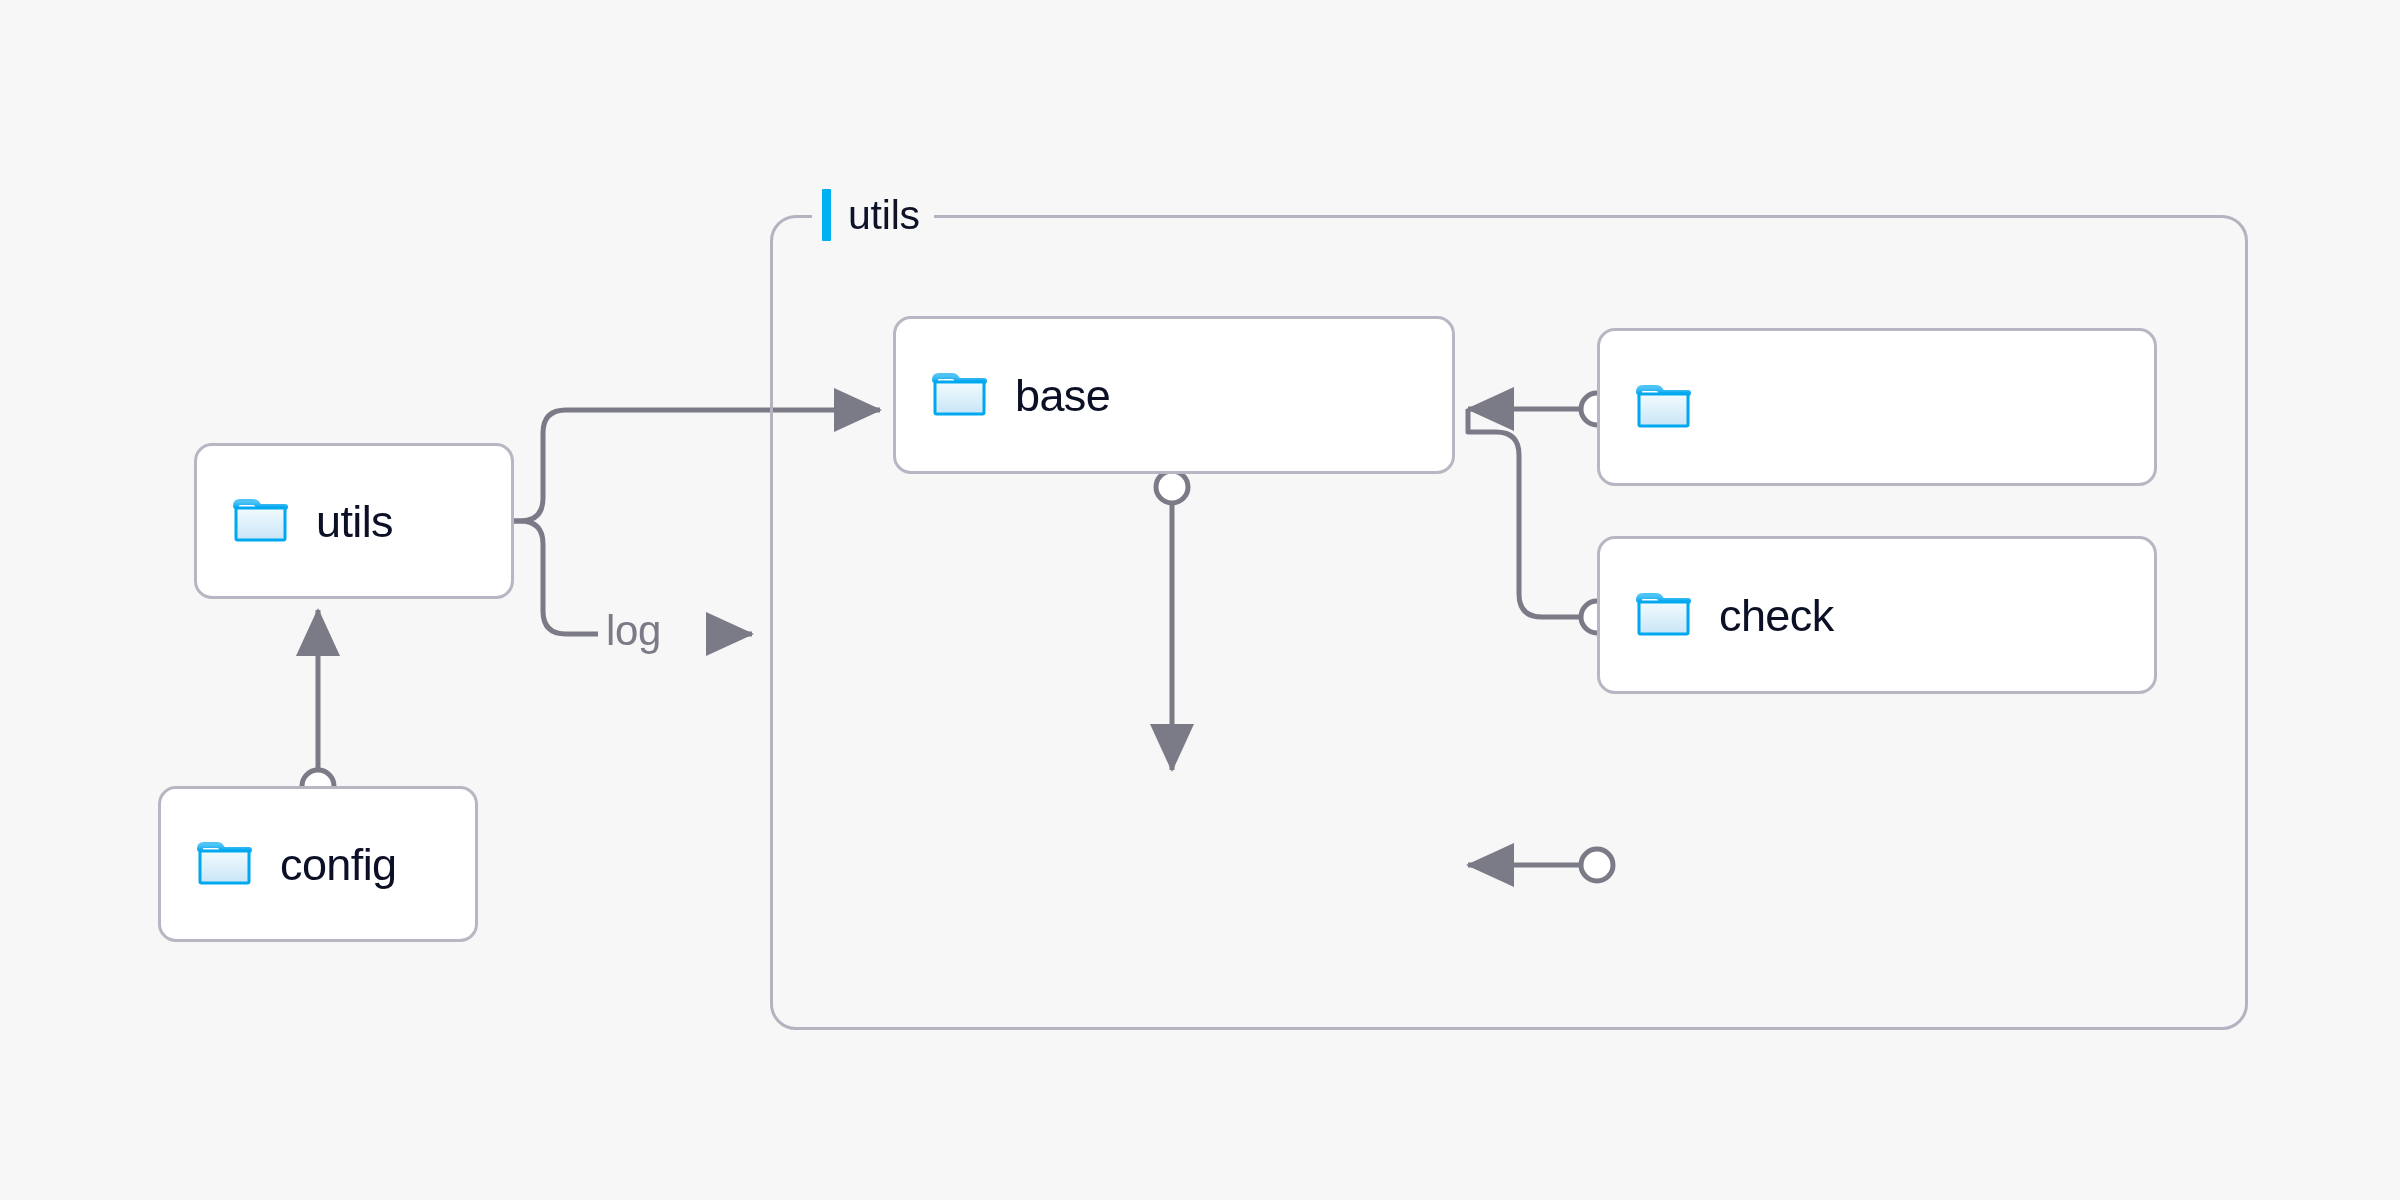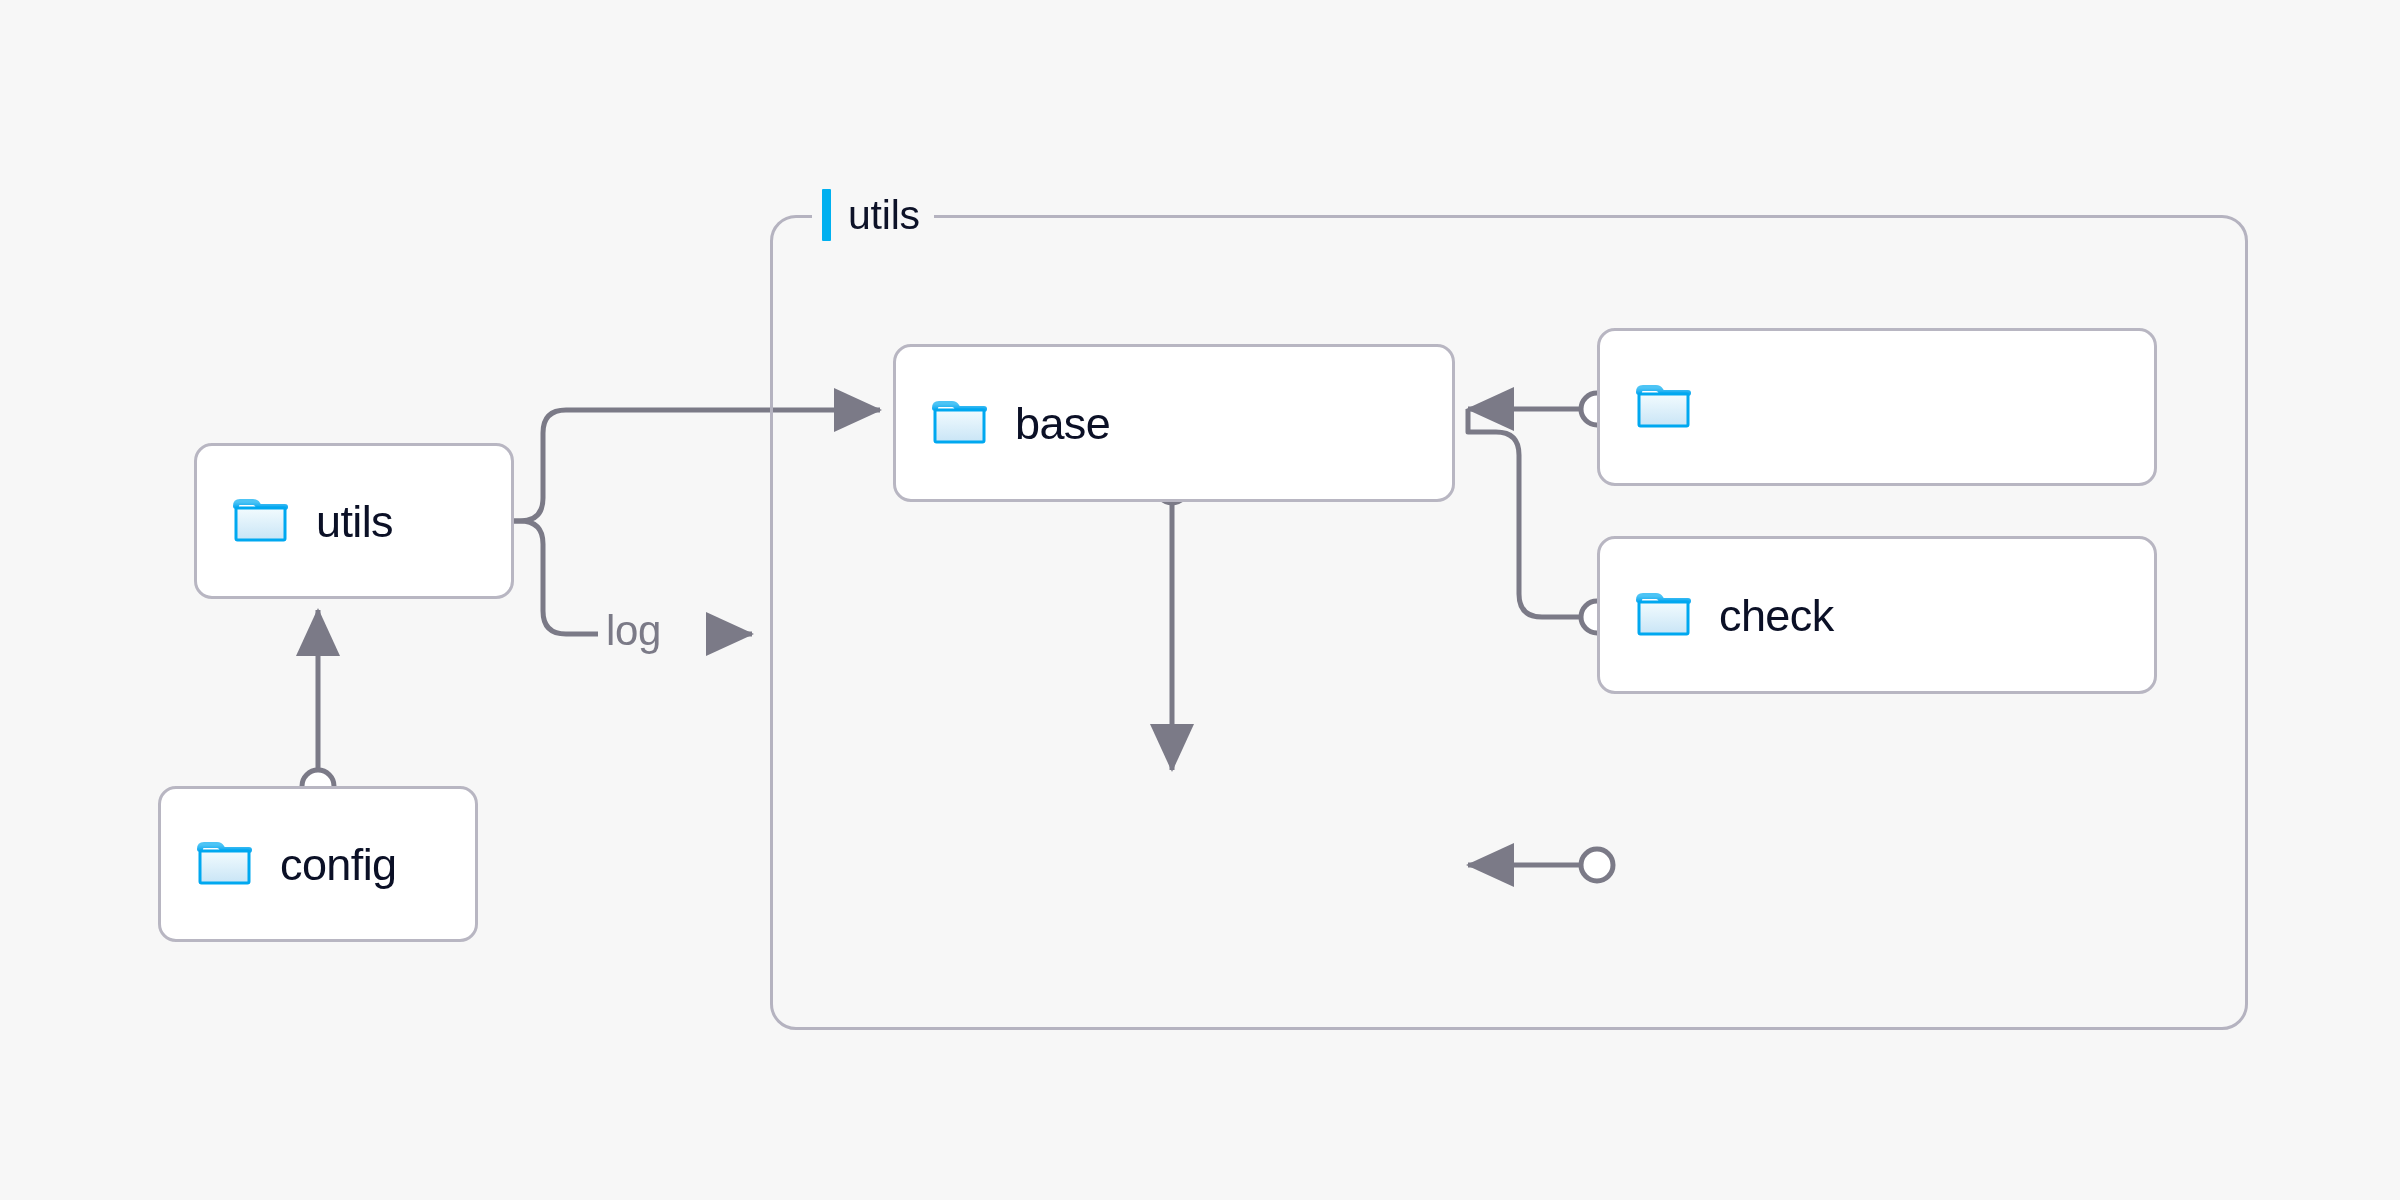--- a/index.html
+++ b/index.html
@@ -171,21 +171,21 @@
   <div class="node" style="left:158px; top:786px; width:320px; height:156px;">
     <span class="folder-icon">
       <svg width="56" height="46" viewBox="0 0 56 46" xmlns="http://www.w3.org/2000/svg">
         <path d="M3 8 Q3 4 7 4 L20 4 Q23 4 24.5 6.5 L26 9 L52 9" fill="none" stroke="url(#folderTab)" stroke-width="6" stroke-linecap="round" stroke-linejoin="round"></path>
         <rect x="3" y="10" width="49" height="32" rx="1.5" fill="url(#folderGrad)" stroke="#00a8f0" stroke-width="3"></rect>
       </svg>
     </span>
     <span class="node-label">config</span>
   </div>
 
-  <div class="node" style="left:893px; top:344px; width:562px; height:158px;">
+  <div class="node" style="left:893px; top:316px; width:562px; height:158px;">
     <span class="folder-icon">
       <svg width="56" height="46" viewBox="0 0 56 46" xmlns="http://www.w3.org/2000/svg">
         <path d="M3 8 Q3 4 7 4 L20 4 Q23 4 24.5 6.5 L26 9 L52 9" fill="none" stroke="url(#folderTab)" stroke-width="6" stroke-linecap="round" stroke-linejoin="round"></path>
         <rect x="3" y="10" width="49" height="32" rx="1.5" fill="url(#folderGrad)" stroke="#00a8f0" stroke-width="3"></rect>
       </svg>
     </span>
     <span class="node-label">base</span>
   </div>
 
 

